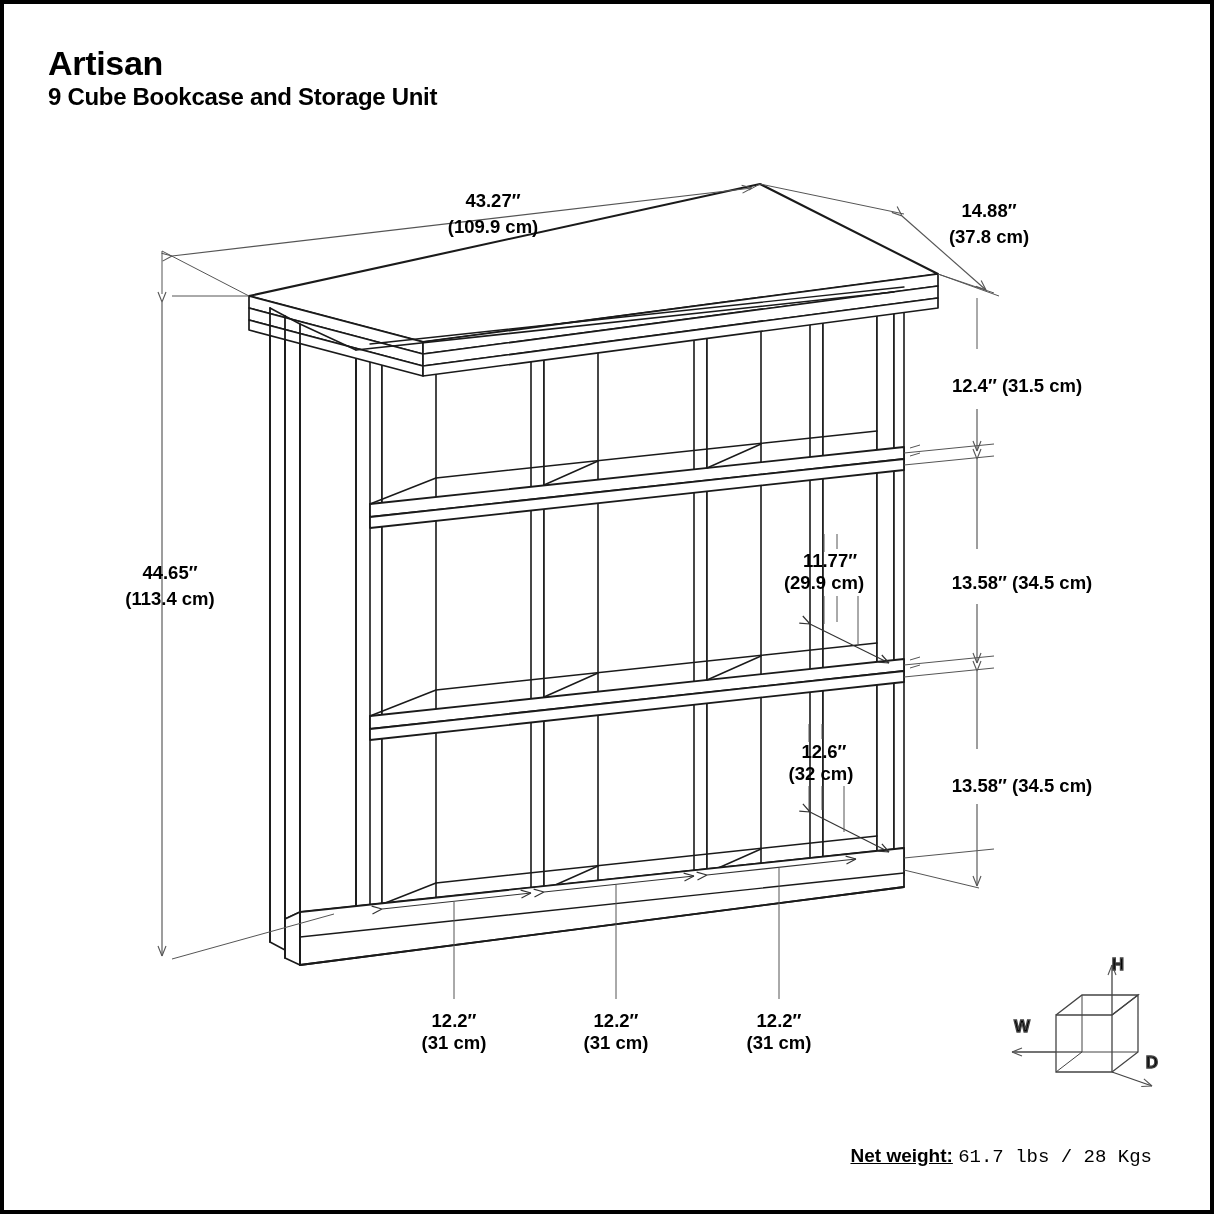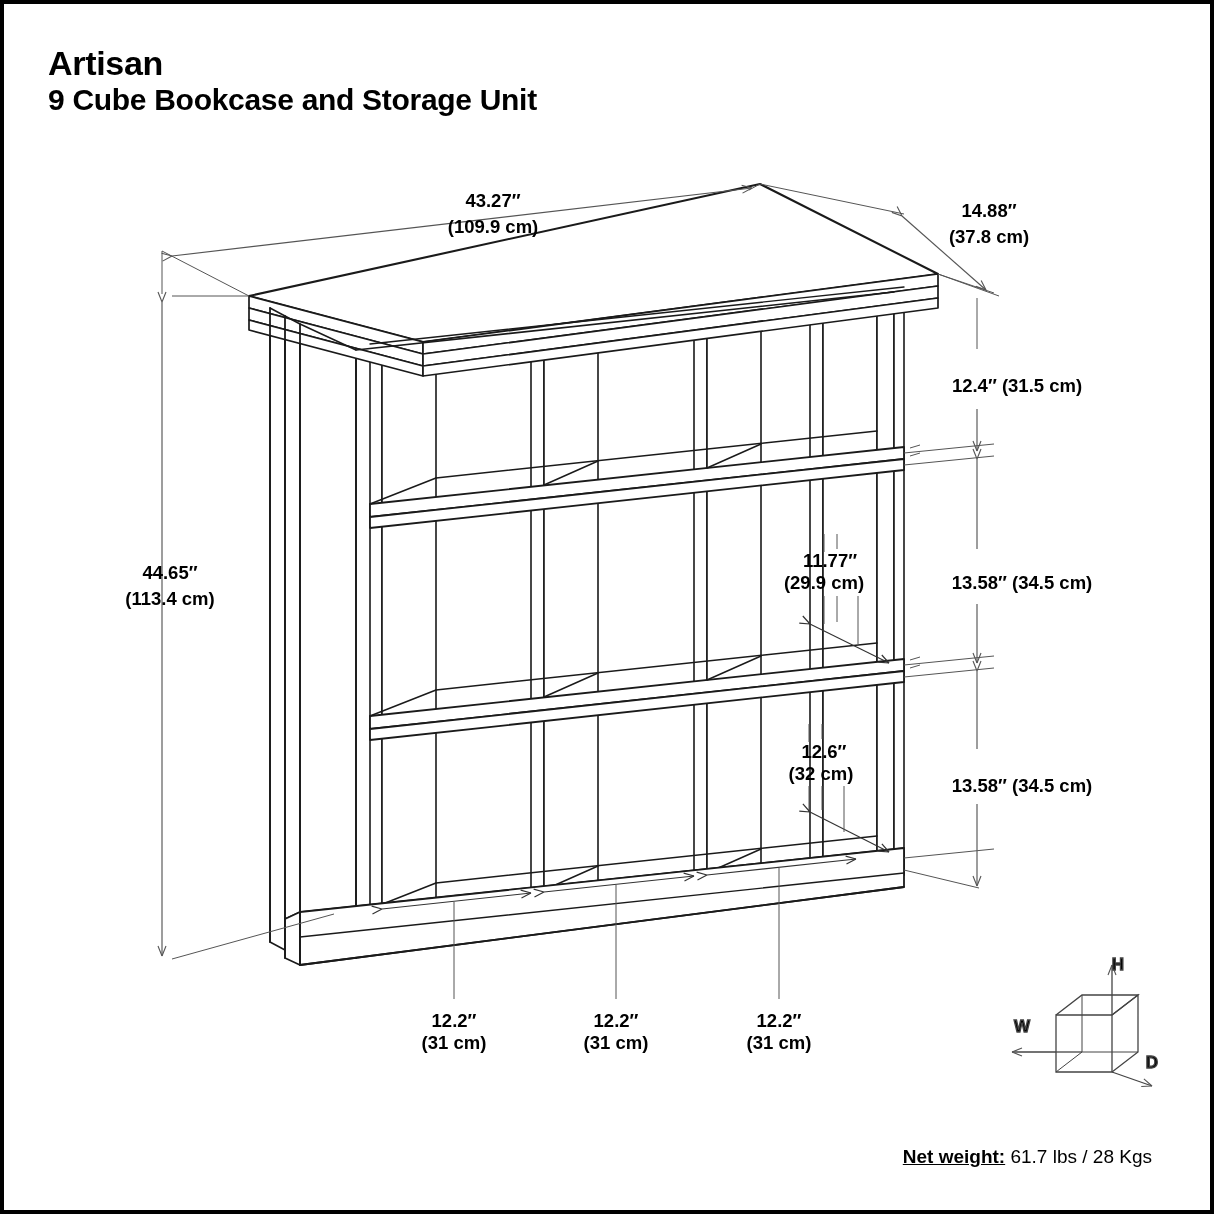--- a/index.html
+++ b/index.html
@@ -23,21 +23,21 @@
     top: 40px;
     line-height: 1.16;
   }
   .title-line1 {
     font-size: 34px;
     font-weight: bold;
     color: #000;
     letter-spacing: -0.3px;
   }
   .title-line2 {
-    font-size: 30px;
+    font-size: 24px;
     font-weight: bold;
     color: #000;
     letter-spacing: -0.3px;
   }
   #drawing {
     position: absolute;
     left: 0;
     top: 0;
   }
   .dimtext {
@@ -61,20 +61,21 @@
     font-size: 19px;
     color: #000;
     white-space: nowrap;
   }
   .weight-label {
     font-weight: bold;
     text-decoration: underline;
   }
   .weight-value {
     font-weight: normal;
+    font-family: Liberation Mono, monospace;
   }
 </style>
 </head>
 <body>
 
 <div id="page">
 
   <div class="title-block">
     <div class="title-line1">Artisan</div>
     <div class="title-line2">9 Cube Bookcase and Storage Unit</div>

